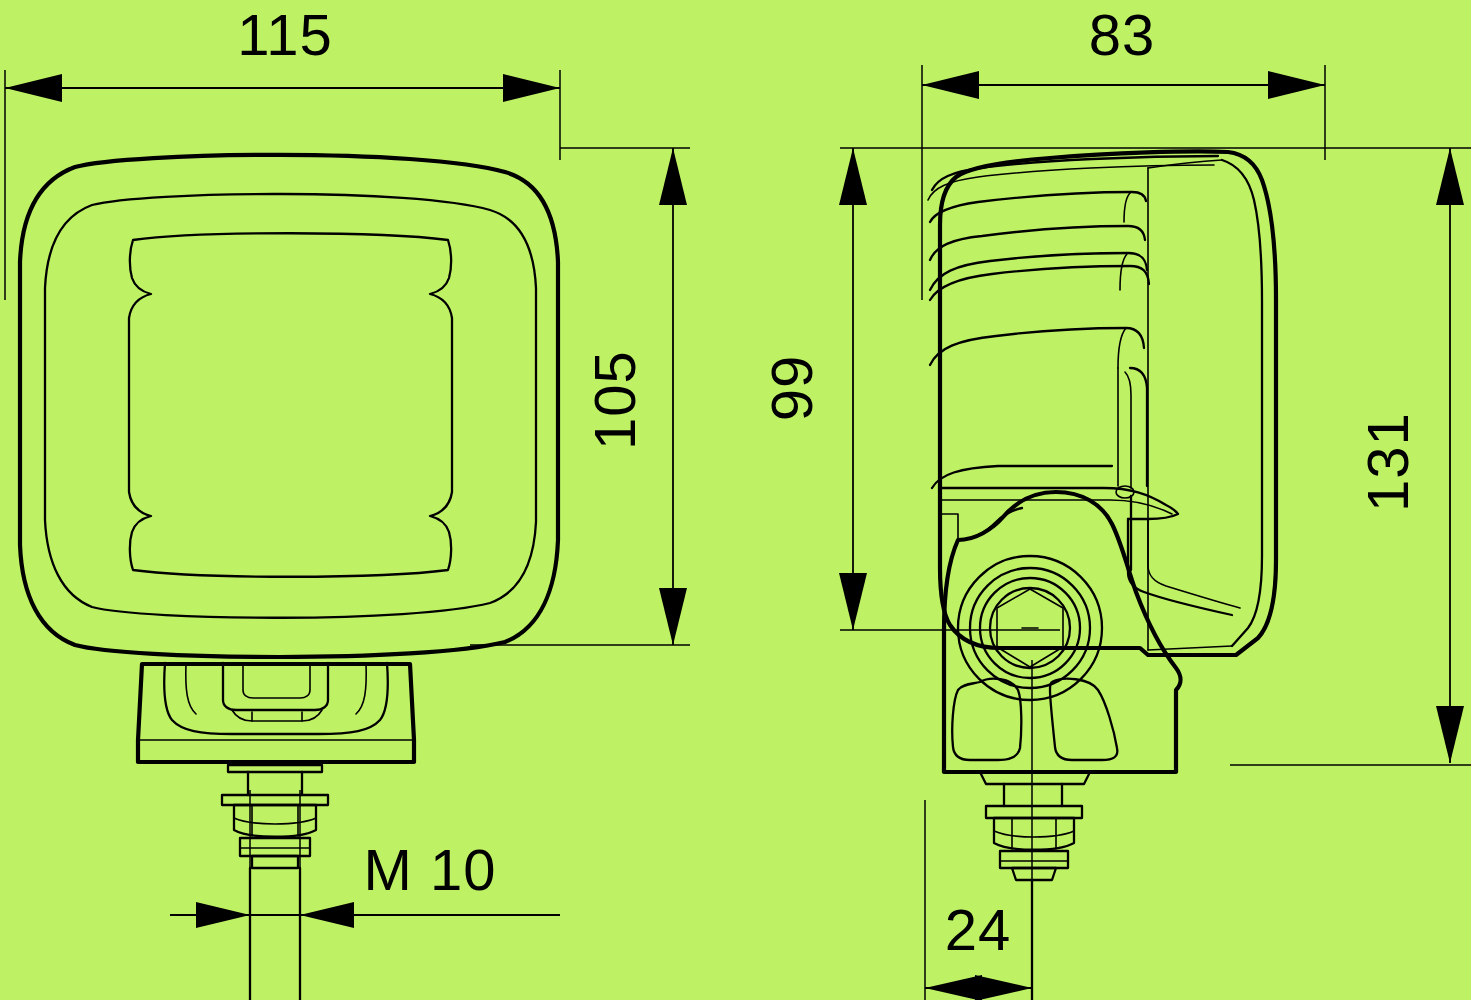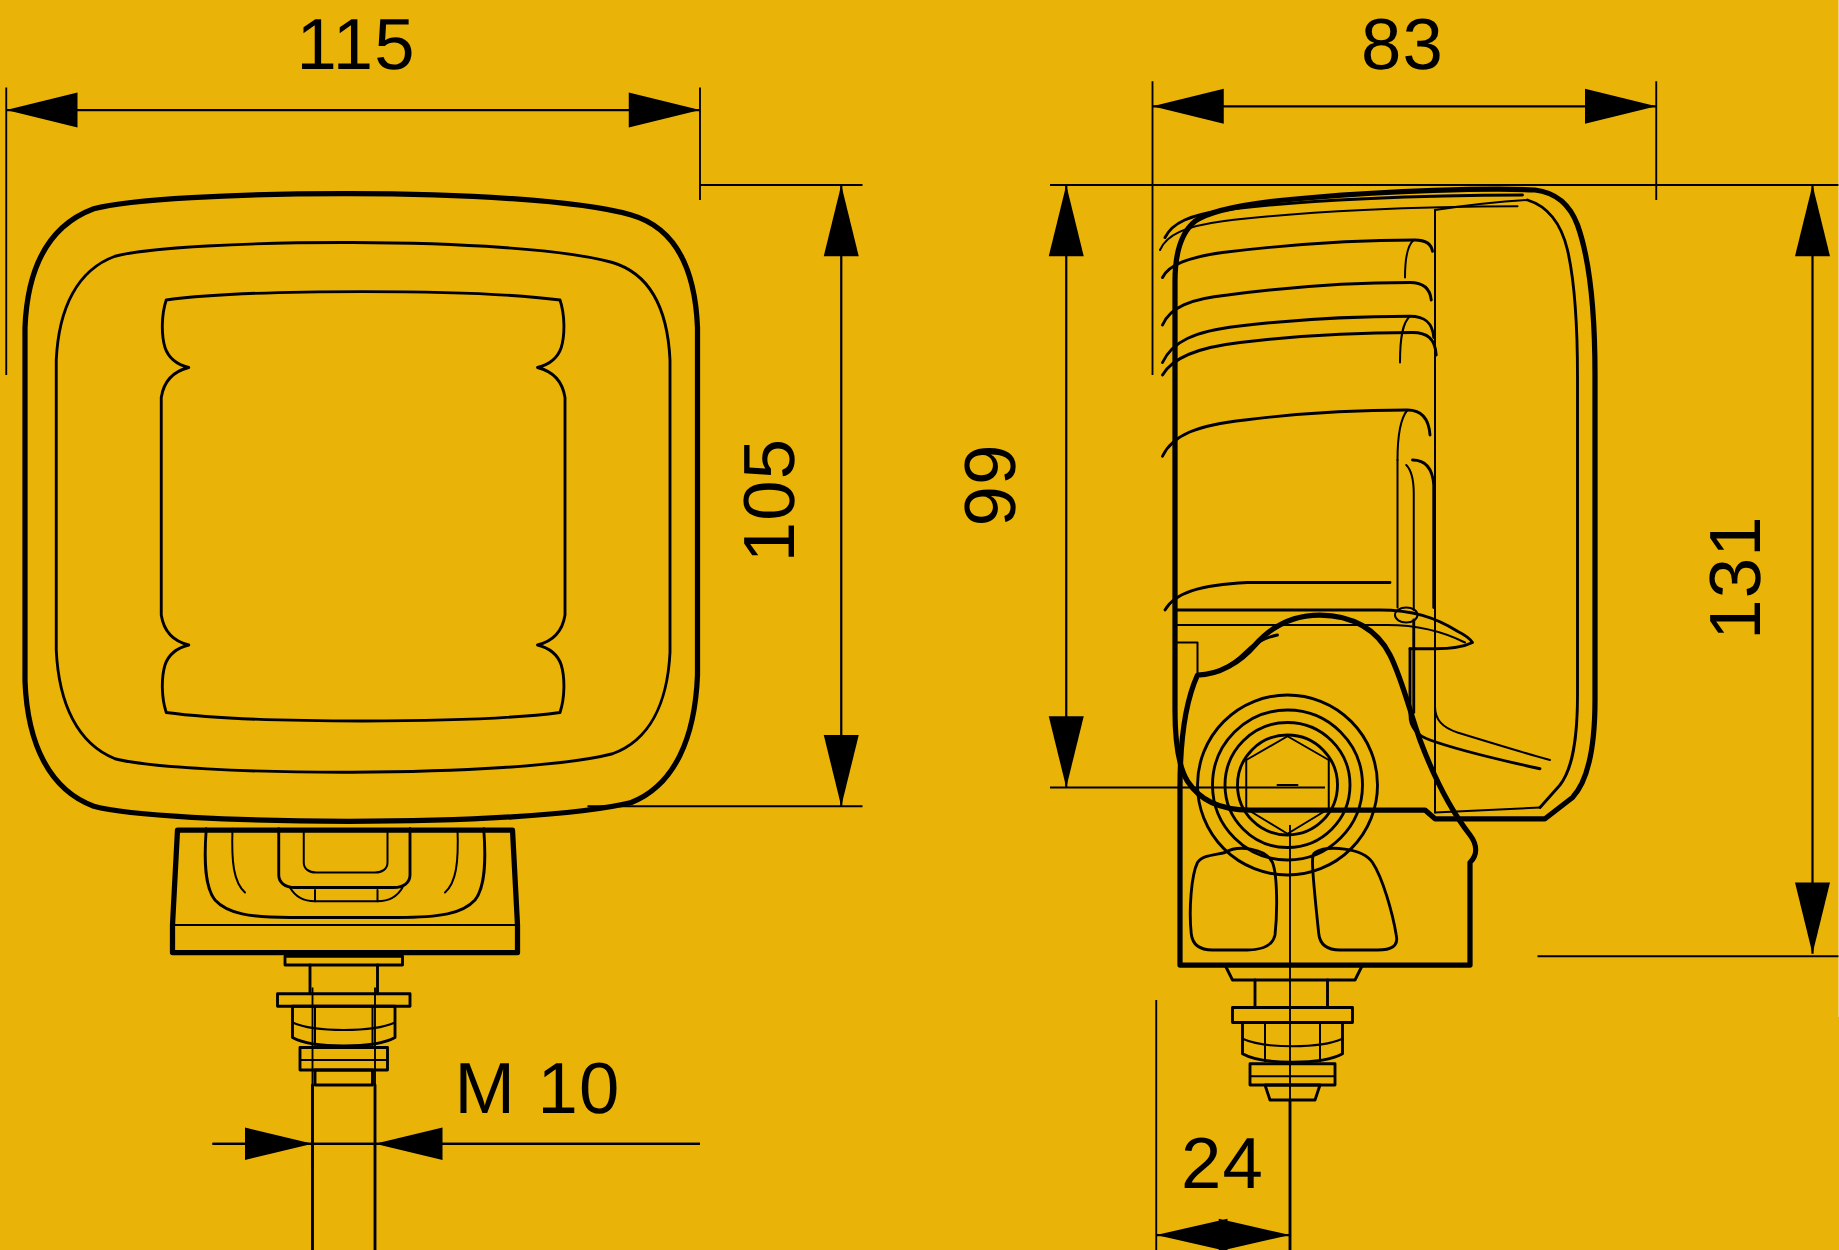--- a/index.html
+++ b/index.html
@@ -7,21 +7,21 @@
     padding: 0;
     background: #ffffff;
   }
   body {
     font-family: "Liberation Sans", sans-serif;
   }
   #sheet {
     position: relative;
     width: 1471px;
     height: 1000px;
-    background: #eab308;
+    background: #bef264;
     overflow: hidden;
   }
   #sheet svg {
     position: absolute;
     top: 0;
     left: 0;
     display: block;
   }
   .dim-text {
     font-family: "Liberation Sans", sans-serif;

